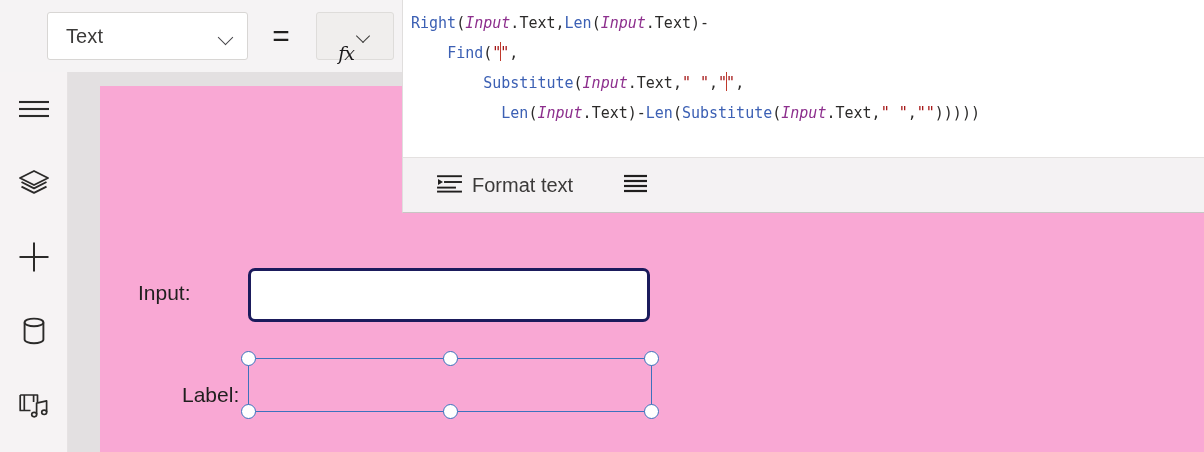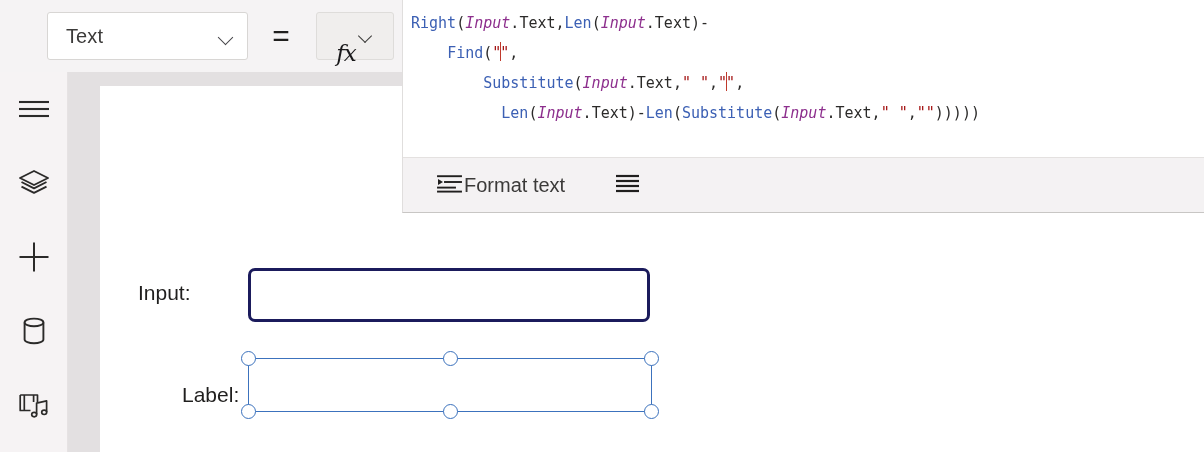--- a/index.html
+++ b/index.html
@@ -80,21 +80,21 @@
     box-sizing: border-box;
     display: flex;
     align-items: center;
     justify-content: center;
     gap: 4px;
     cursor: pointer;
   }
   #fx-button .fx-glyph {
     font-family: "DejaVu Serif", serif;
     font-style: italic;
-    font-size: 23px;
+    font-size: 19px;
     color: #19181a;
     line-height: 1;
     letter-spacing: -1px;
     margin-top: 35px;
   }
   #fx-button .chev { width: 14px; height: 8px; }
   #fx-button .chev::before {
     left: 0px; top: -1px;
     width: 9px; height: 9px;
     border-right: 1.4px solid #3b3a39;
@@ -125,21 +125,21 @@
   #canvas-outer {
     position: absolute;
     left: 68px; top: 72px;
     width: 1136px; height: 380px;
     background: #e3e0e1;
   }
   #canvas-page {
     position: absolute;
     left: 32px; top: 14px;
     right: 0; bottom: 0;
-    background: #ffffff;
+    background: #f9a8d4;
   }
 
   .field-label {
     position: absolute;
     font-size: 21px;
     color: #201f1e;
     font-family: "Liberation Sans", sans-serif;
     white-space: nowrap;
   }
   #input-label  { left: 38px; top: 195px; }
@@ -226,21 +226,21 @@
     width: 100%; height: 55px;
     background: #f4f2f3;
     border-top: 1px solid #e4e1e0;
     box-sizing: border-box;
     display: flex;
     align-items: center;
   }
   .footer-btn {
     display: flex;
     align-items: center;
-    gap: 2px;
+    gap: 10px;
     cursor: pointer;
     height: 40px;
     padding: 0 6px;
   }
   #format-text-btn { margin-left: 28px; }
   #remove-formatting-btn { margin-left: 39px; }
   .footer-btn .btn-text {
     font-size: 20px;
     color: #3b3a39;
     font-family: "Liberation Sans", sans-serif;

